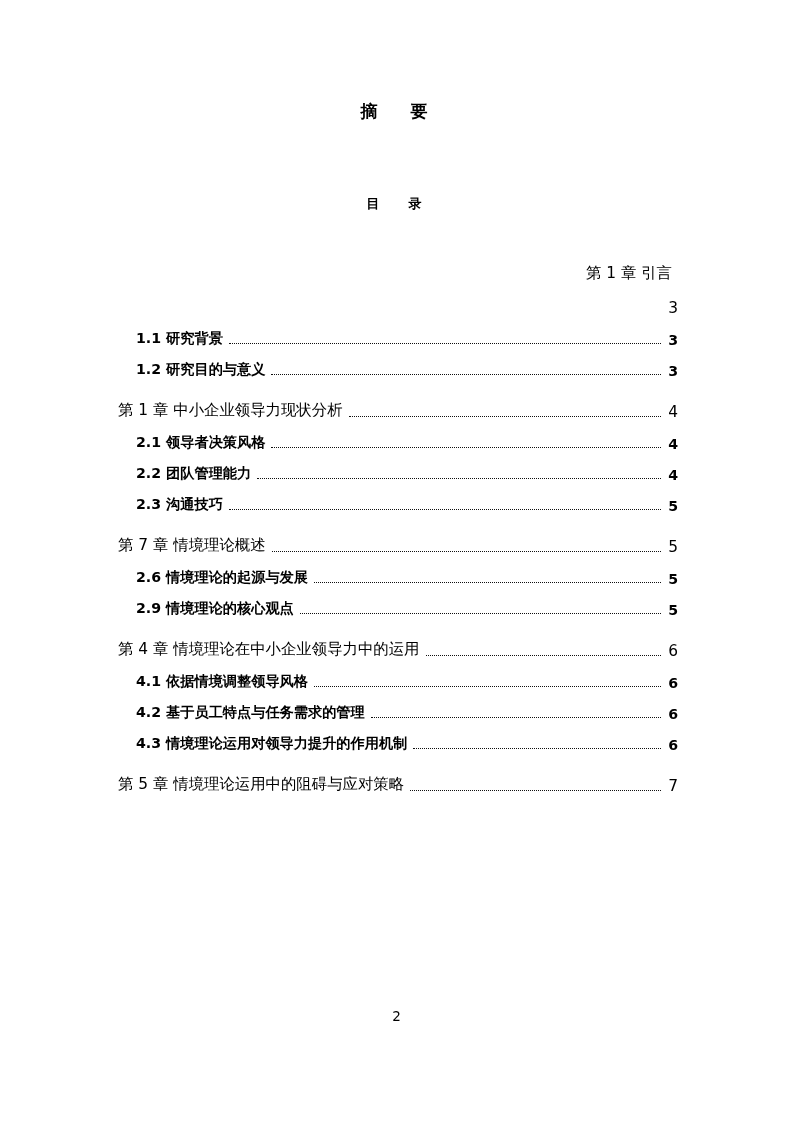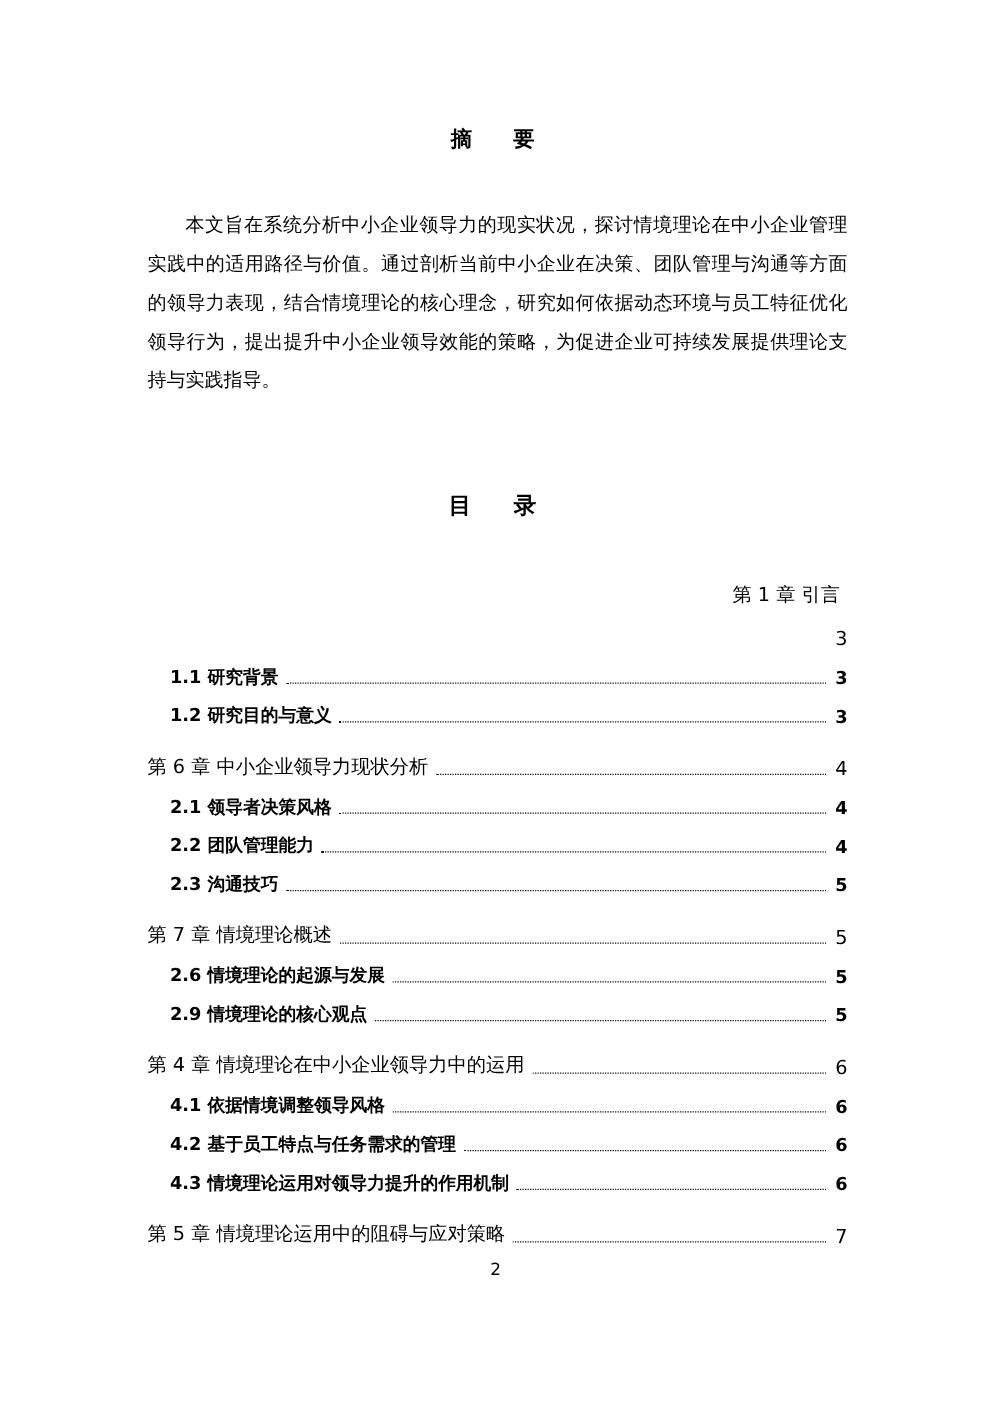--- a/index.html
+++ b/index.html
@@ -46,21 +46,21 @@
     line-height: 31px;
     text-align: justify;
     text-justify: inter-ideograph;
     text-indent: 2em;
     font-family: "DejaVu Sans", "Liberation Sans", sans-serif;
   }
 
   
   .toc-title {
     text-align: center;
-    font-size: 18px;
+    font-size: 13px;
     font-weight: bold;
     letter-spacing: 8px;
     margin-top: 72px;
     font-family: "DejaVu Sans", "Liberation Sans", sans-serif;
   }
   .toc {
     margin-top: 50px;
   }
   .toc-row {
     display: flex;
@@ -125,21 +125,20 @@
   }
 </style>
 </head>
 <body>
 
 <div class="page">
   <div class="content">
 
     <div class="abstract-title">摘　要</div>
 
-    <div class="abstract-body">本文旨在系统分析中小企业领导力的现实状况，探讨情境理论在中小企业管理实践中的适用路径与价值。通过剖析当前中小企业在决策、团队管理与沟通等方面的领导力表现，结合情境理论的核心理念，研究如何依据动态环境与员工特征优化领导行为，提出提升中小企业领导效能的策略，为促进企业可持续发展提供理论支持与实践指导。</div>
 
     <div class="toc-title">目　录</div>
 
     <div class="toc">
 
       <div class="toc-row level1 first">
         <span class="toc-label">第 1 章  引言</span>
         <span class="toc-leader"></span>
         <span class="toc-page">3</span>
       </div>
@@ -150,21 +149,21 @@
         <span class="toc-page">3</span>
       </div>
 
       <div class="toc-row level2">
         <span class="toc-label">1.2 研究目的与意义</span>
         <span class="toc-leader"></span>
         <span class="toc-page">3</span>
       </div>
 
       <div class="toc-row level1">
-        <span class="toc-label">第 6 章  中小企业领导力现状分析</span>
+        <span class="toc-label">第 1 章  中小企业领导力现状分析</span>
         <span class="toc-leader"></span>
         <span class="toc-page">4</span>
       </div>
 
       <div class="toc-row level2">
         <span class="toc-label">2.1 领导者决策风格</span>
         <span class="toc-leader"></span>
         <span class="toc-page">4</span>
       </div>
 

